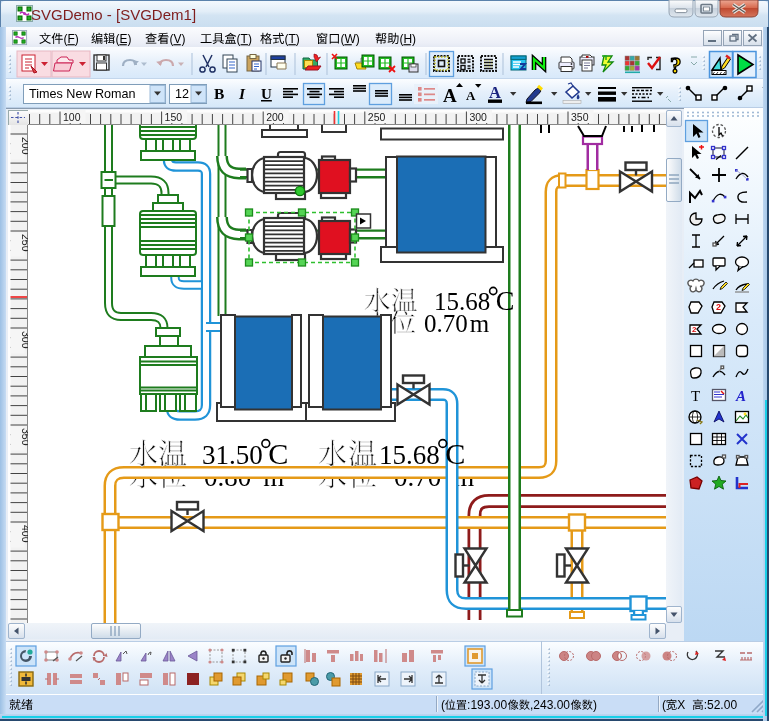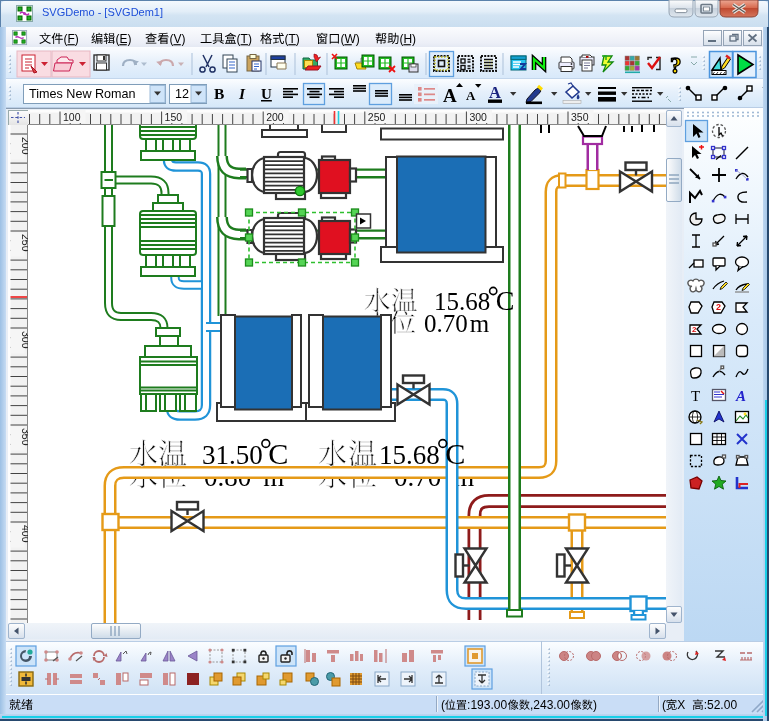--- a/index.html
+++ b/index.html
@@ -39,21 +39,21 @@
 <div class="abs" style="left:1px;top:1px;width:767px;height:26px;background:linear-gradient(180deg,#f4f9fd 0%,#e3eef8 40%,#d3e4f3 55%,#cadef0 100%);border-radius:4px 4px 0 0"></div>
 <svg class="abs" style="left:16px;top:5px" width="17" height="17" viewBox="0 0 17 17">
 <rect x="0.5" y="0.5" width="16" height="16" fill="#fff" stroke="#8aa"></rect>
 <rect x="2" y="2" width="4" height="4" fill="#2a2" stroke="#060"></rect>
     <rect x="11" y="2" width="4" height="4" fill="#2a2" stroke="#060"></rect>
 <rect x="2" y="11" width="4" height="4" fill="#2a2" stroke="#060"></rect>
     <rect x="11" y="11" width="4" height="4" fill="#2a2" stroke="#060"></rect>
 <path d="M4,8.5 C7,4 10,13 13,8.5" fill="none" stroke="#b3b" stroke-width="1.6"></path>
 <circle cx="8.5" cy="8.5" r="1.5" fill="#b3b"></circle>
   </svg>
-<div class="abs" style="left:42px;top:6px;font-size:11px;color:#1d4ed8">SVGDemo - [SVGDem1]</div>
+<div class="abs" style="left:31px;top:6px;font-size:15px;color:#7f1d1d">SVGDemo - [SVGDem1]</div>
 <svg class="abs" style="left:667px;top:0px" width="99" height="19" viewBox="0 0 99 19">
 <defs>
 <linearGradient id="tbg" x1="0" y1="0" x2="0" y2="1">
         <stop offset="0" stop-color="#fdfdfd"></stop>
         <stop offset="0.45" stop-color="#dde4ec"></stop>
         <stop offset="0.5" stop-color="#c8d2dd"></stop>
         <stop offset="1" stop-color="#dfe7ee"></stop>
       </linearGradient>
 <linearGradient id="tbr" x1="0" y1="0" x2="0" y2="1">
         <stop offset="0" stop-color="#eca793"></stop>

